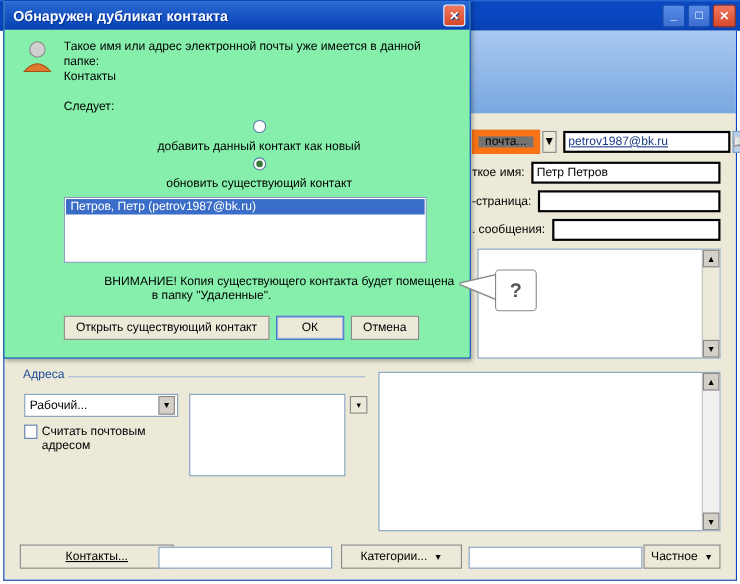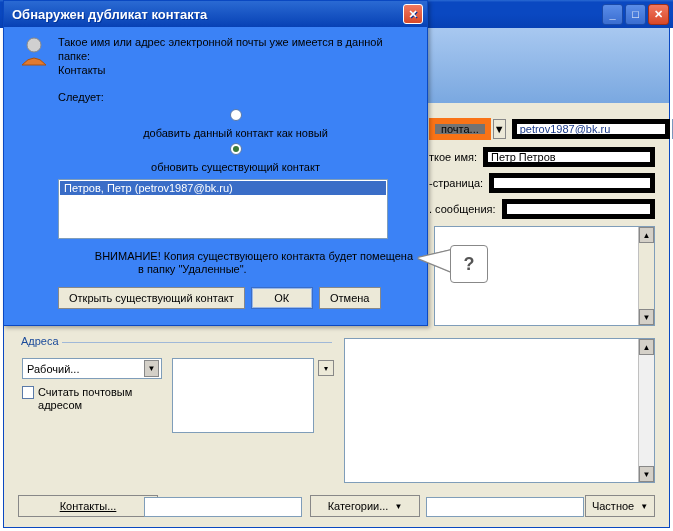--- a/index.html
+++ b/index.html
@@ -51,21 +51,21 @@
     background: linear-gradient(to bottom,#a8c8f0,#7aa8e0);
   }
   .banner-stripe {
     position:absolute; left:0; top:20px; width:50px; height:35px;
     background:#5a8dd8;
   }
   
   .form-row { position:absolute; display:flex; align-items:center; height:22px;}
   .form-label { font-size:11px; color:#000; margin-right:6px; white-space:nowrap;}
   .form-row input[type=text] {
-    height:20px; border:5px solid #000000; background:#fff; font-size:11px; padding:0 3px;
+    height:20px; border:2px solid #000000; background:#fff; font-size:11px; padding:0 3px;
     font-family:Tahoma,Arial,sans-serif;
   }
   .dropdown-btn, .book-btn {
     width:20px;height:20px;border:1px solid #888;margin-left:2px;
     display:flex;align-items:center;justify-content:center;background:#ece9d8;
   }
   .book-btn{background:#b8d0e8;border-color:#7a9ac0;}
   .label-btn {
     height:22px;border:6px solid #f97316;background:#737373;padding:0 6px;
     display:flex;align-items:center;white-space:nowrap;
@@ -97,21 +97,21 @@
   .scrollbar2{position:absolute;right:0;top:0;bottom:0;width:16px;background:#f0f0f0;border-left:1px solid #c0c0c0;}
   
   .bottom-btn{position:absolute;height:22px;border:1px solid #888;background:#ece9d8;display:flex;align-items:center;justify-content:center;padding:0 10px;}
   .bottom-btn .arrow{margin-left:6px;font-size:8px;}
   .bottom-input{position:absolute;height:20px;border:1px solid #7f9db9;background:#fff;}
 
   
   .dialog {
     position:absolute; left:3px; top:0; width:425px; height:326px;
     border:1px solid #0a48c1;
-    background:#3b82f6;
+    background:#86efac;
     box-shadow: 2px 2px 4px rgba(0,0,0,0.3);
     z-index: 50;
   }
   .dlg-titlebar {
     height:26px;
     background:linear-gradient(to bottom,#2a6ad3 0%,#0741b5 100%);
     color:#fff;display:flex;align-items:center;padding:0 4px 0 8px;
     font-size:13px;font-weight:bold;text-shadow:1px 1px 0 #00339a;
   }
   .dlg-close{

